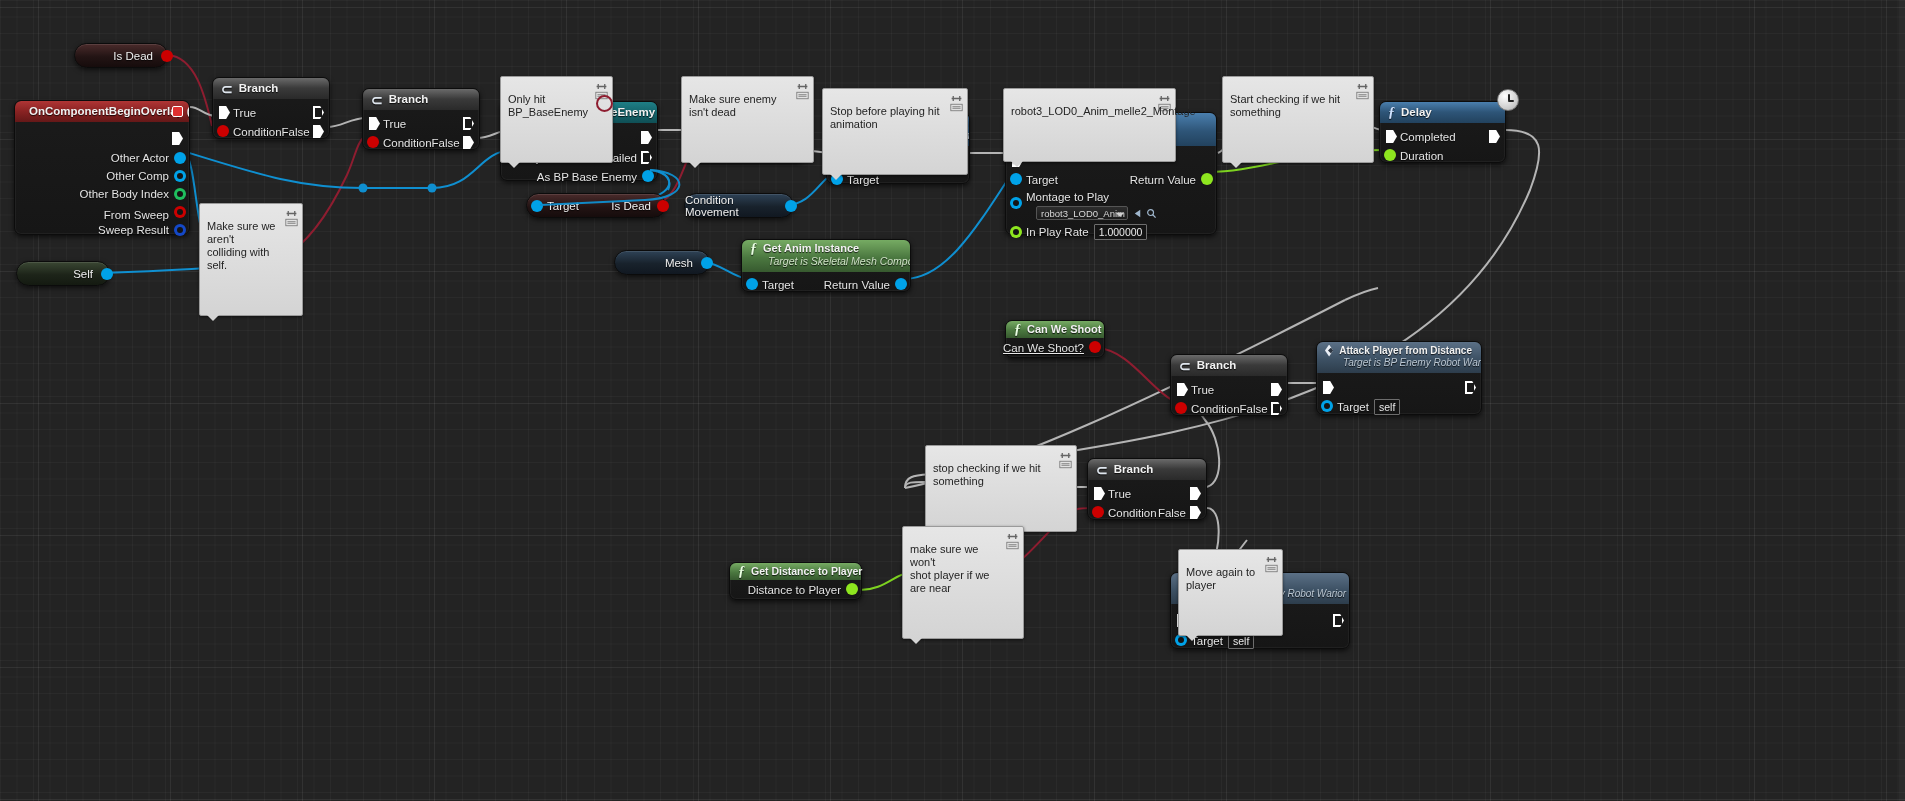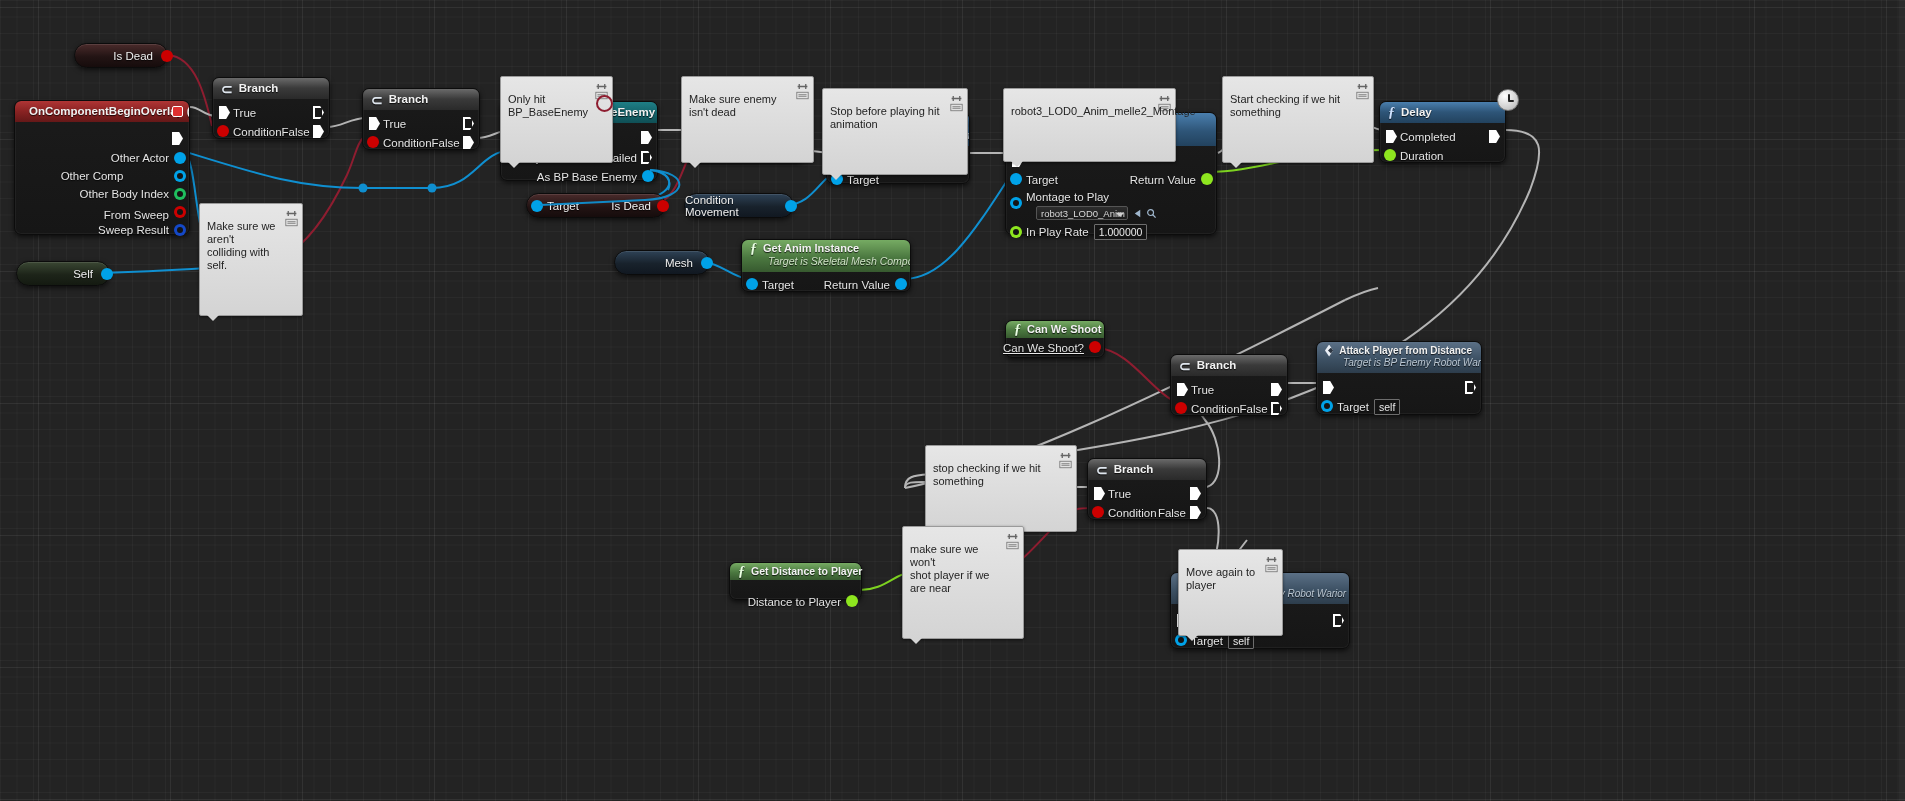--- a/index.html
+++ b/index.html
@@ -323,21 +323,21 @@
       </div>
     </div>
     <div class="node-body">
       <div class="row right" style="height:22px;">
         <span class="exec" style="right:6px; top:5px; background:#fff; clip-path:polygon(0 0,65% 0,100% 50%,65% 100%,0 100%);"></span>
       </div>
       <div class="row right" style="height:18px;">
         <span class="lbl">Other Actor</span>
         <span class="pin circ filled" style="background:#00a2e8; right:3px; top:3px;"></span>
       </div>
-      <div class="row right" style="height:18px;justify-content:center;">
+      <div class="row right" style="height:18px;">
         <span class="lbl">Other Comp</span>
         <span class="pin circ hollow" style="background:#00a2e8; right:3px; top:3px;"></span>
       </div>
       <div class="row right" style="height:18px;">
         <span class="lbl">Other Body Index</span>
         <span class="pin circ hollow" style="background:#1fbf5e; right:3px; top:3px;"></span>
       </div>
       <div class="row right" style="height:18px;align-items:flex-end;">
         <span class="lbl">From Sweep</span>
         <span class="pin circ hollow" style="background:#cc0000; right:3px; top:3px;"></span>
@@ -758,21 +758,21 @@
       <path d="M3 4h10M3 6h10" stroke="#3a3a3a" stroke-width="1"></path>
     </svg>
     <span class="tail"></span>
   </div>
 
   <div class="node" style="left:729px; top:562px; width:133px; height:38px;">
     <div class="node-title" style="background: linear-gradient(to bottom, #76ab63 0%, #4b7840 55%, #375a2f 100%); height:17px; line-height:17px;">
       <span class="fn-glyph" style="color:#e9ffe2;">ƒ</span>
       <span style="font-size:10.5px;">Get Distance to Player</span>
     </div>
-    <div class="node-body" style="padding-top:13px;">
+    <div class="node-body" style="padding-top:1px;">
       <div class="row right" style="height:17px;">
         <span class="lbl">Distance to Player</span>
         <span class="pin circ filled" style="background:#8ee61f; right:3px; top:2px;"></span>
       </div>
     </div>
   </div>
 
   <div class="mathnode" style="left:903px; top:561px; width:87px; height:47px;">
     <div class="selbar"></div>
     <span class="pin circ filled" style="background:#8ee61f; left:7px; top:8px;"></span>

